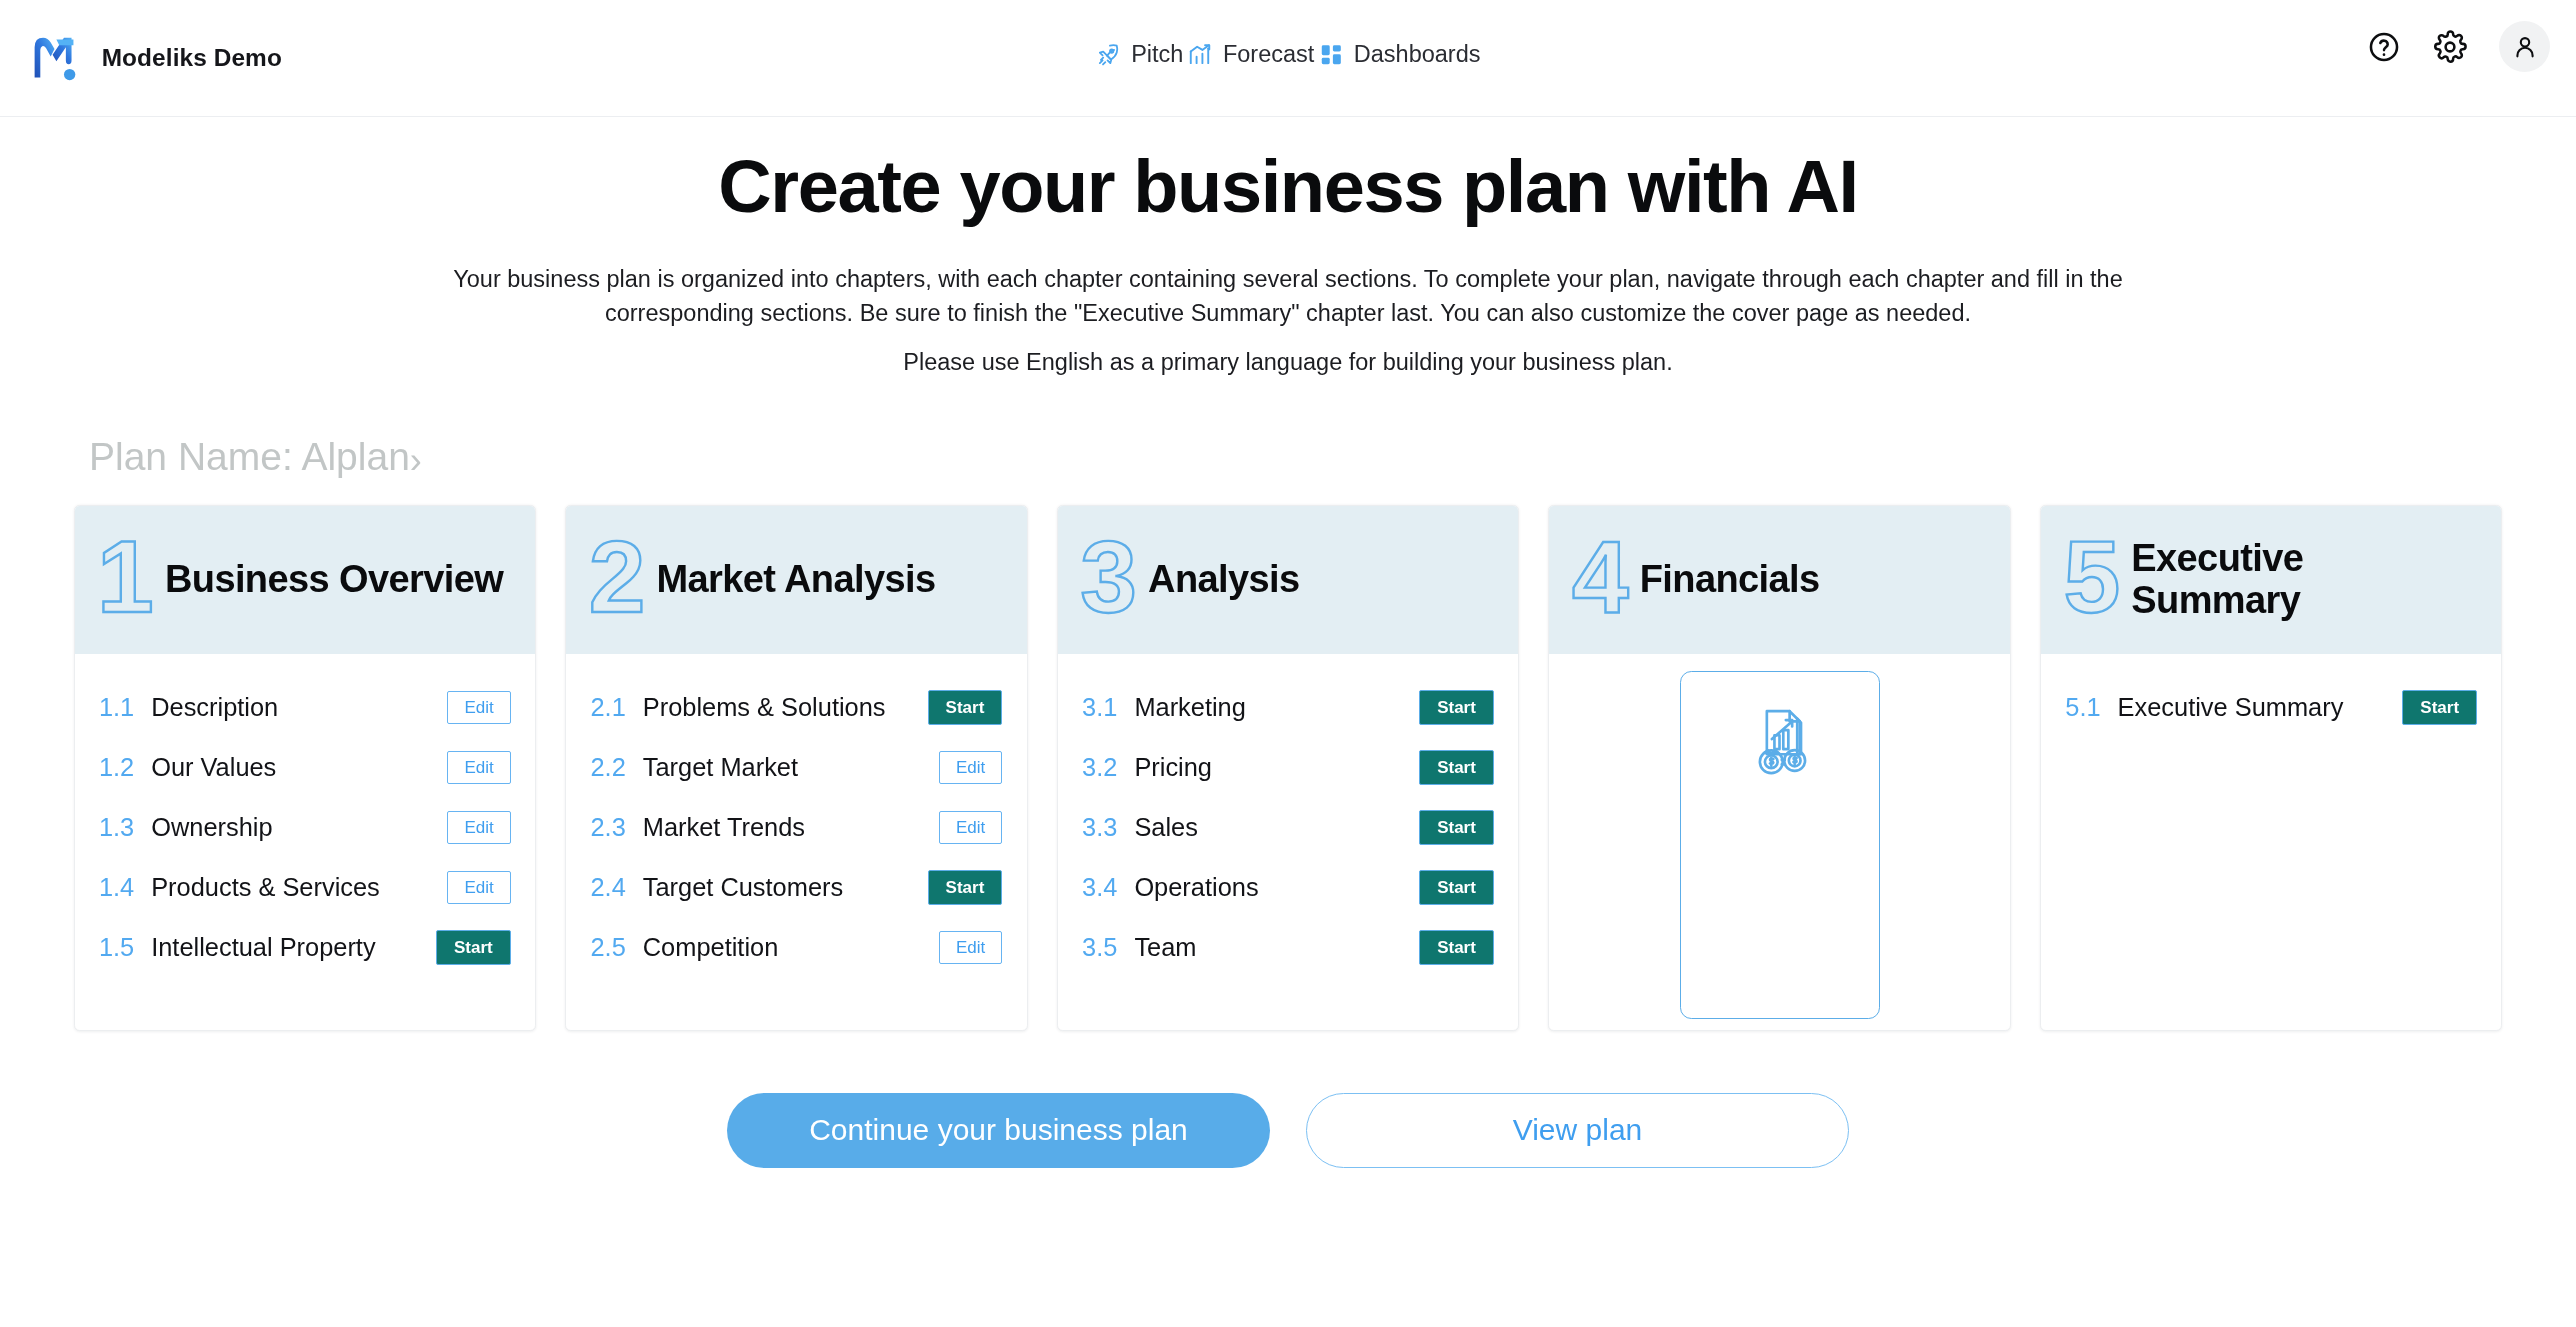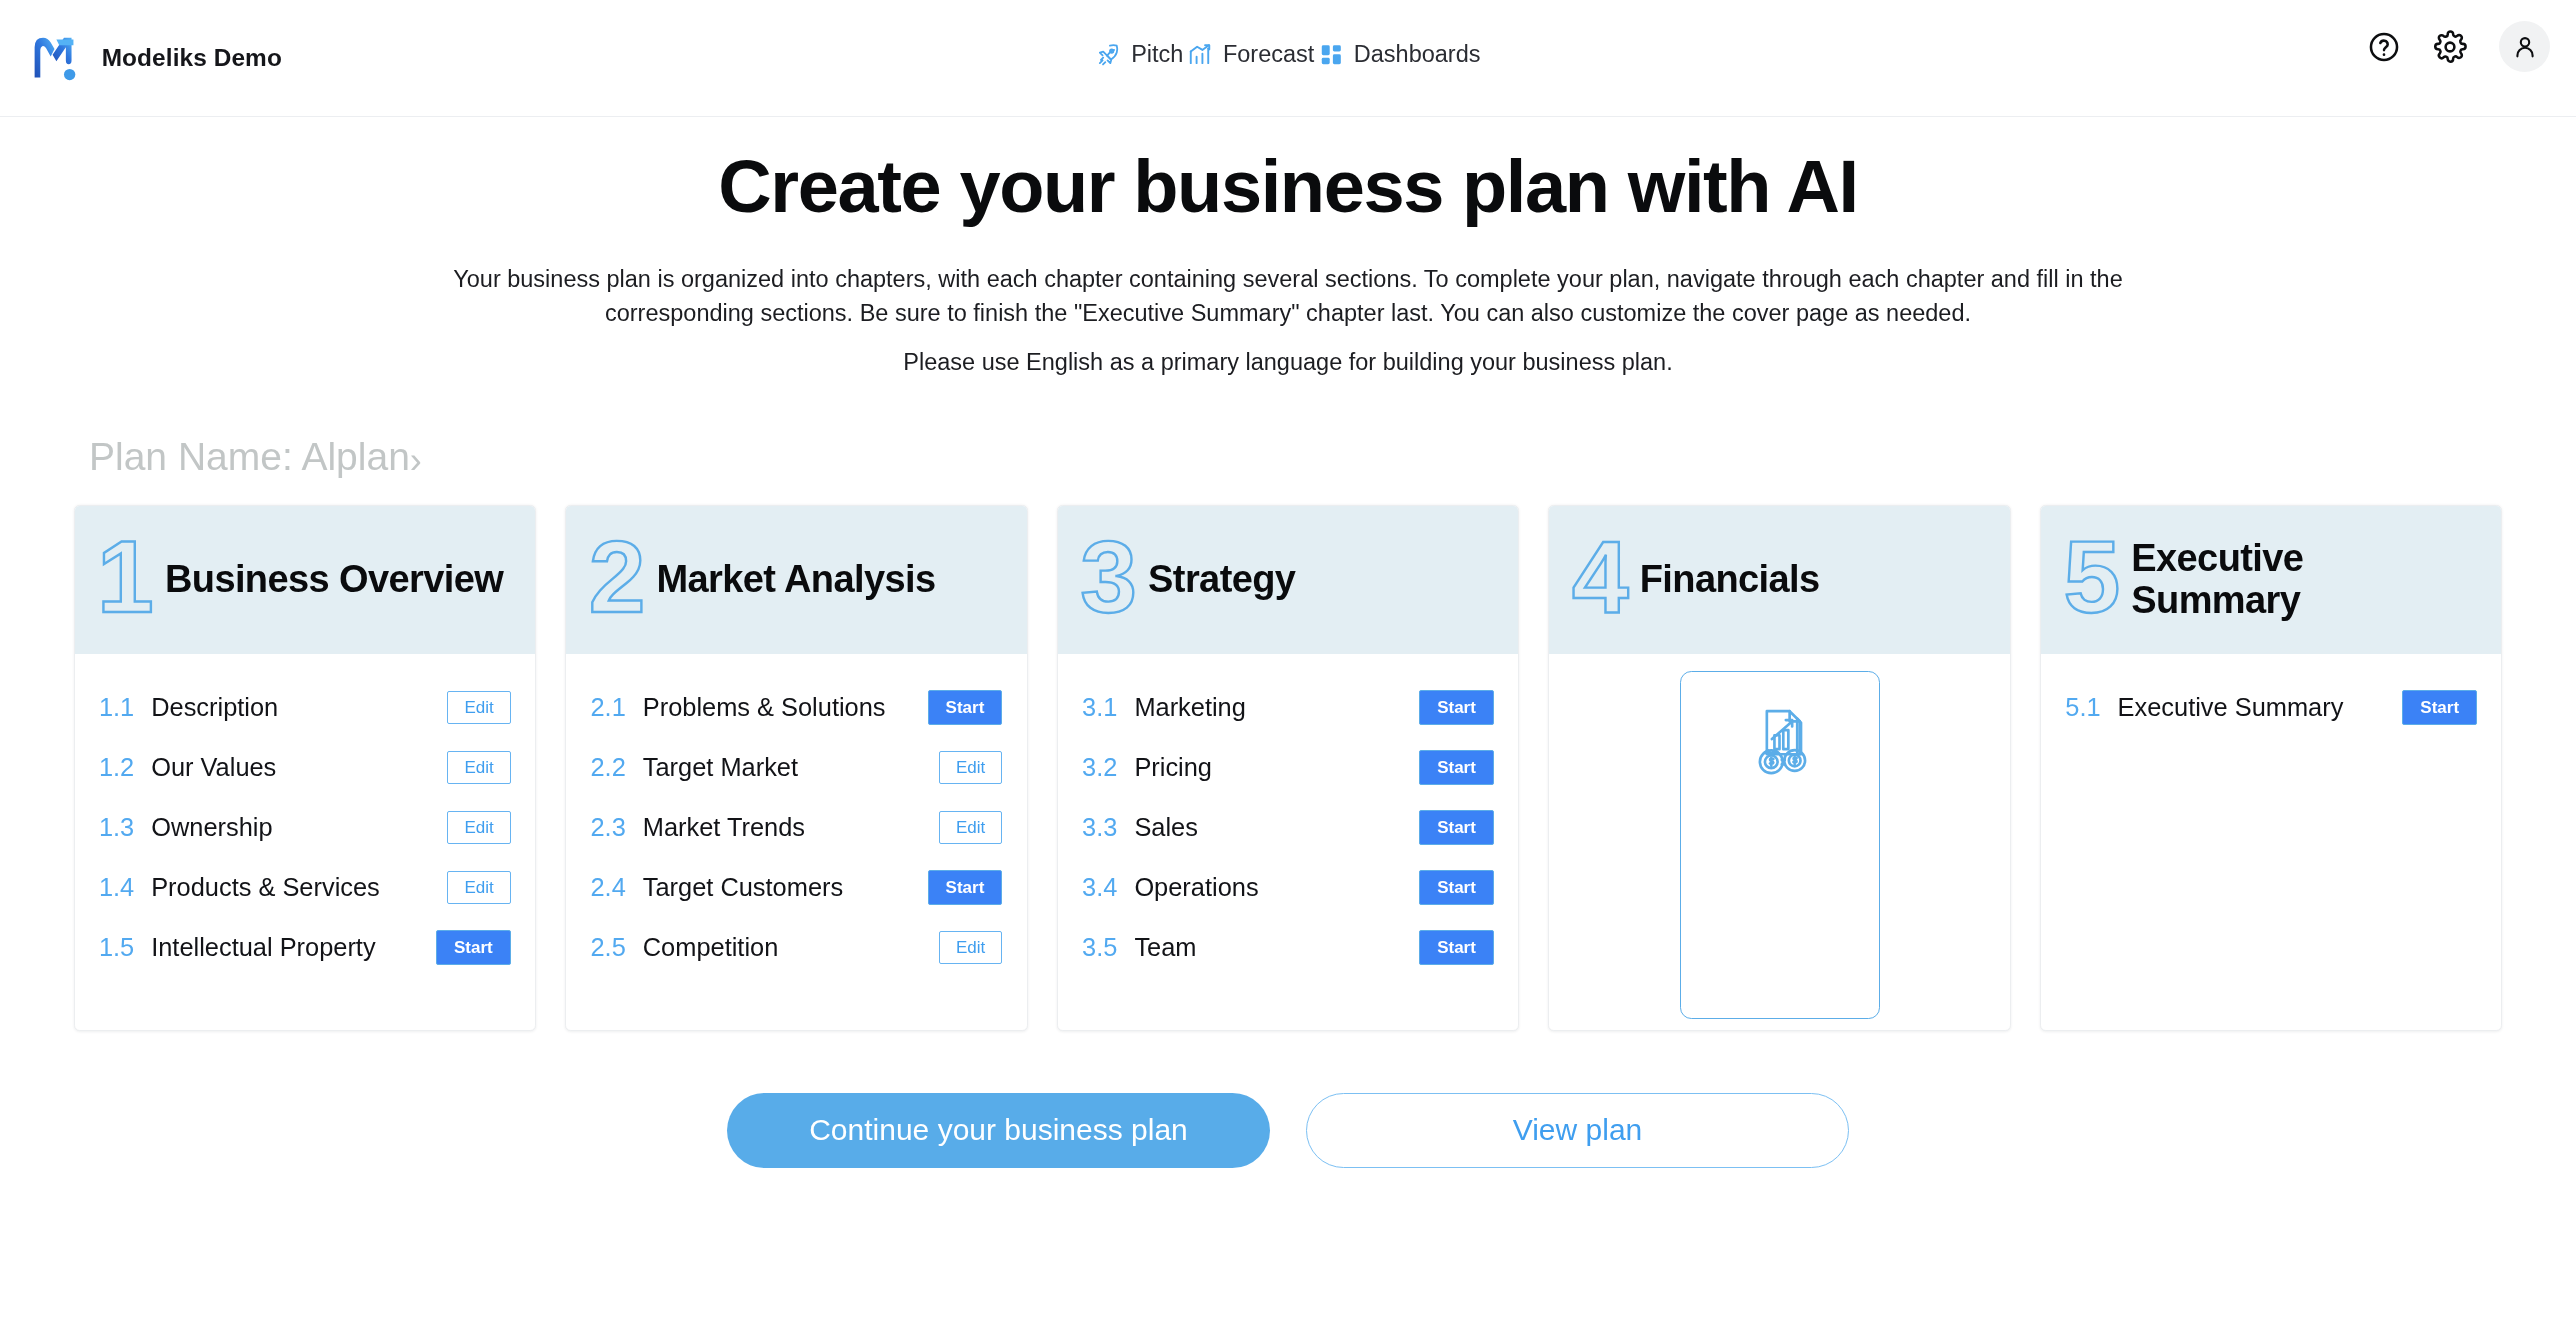--- a/index.html
+++ b/index.html
@@ -214,21 +214,21 @@
     white-space: nowrap;
     line-height: 1.05;
     font-family: "Liberation Sans", sans-serif;
   }
   .sec-btn.edit {
     background: #ffffff;
     border: 1.4px solid #67b4f2;
     color: #3f9eef;
   }
   .sec-btn.start {
-    background: #3b82f6;
+    background: #0f766e;
     border: 1.4px solid #5cade8;
     color: #ffffff;
     font-weight: bold;
     padding: 7.5px 17px;
   }
 
   
   .fin-body {
     padding: 17px 0 0 0;
     display: flex;
@@ -468,21 +468,21 @@
         <span class="sec-num">2.5</span>
         <span class="sec-label">Competition</span>
         <span class="sec-btn edit">Edit</span>
       </div>
     </div>
   </div>
 
   <div class="card">
     <div class="card-head">
       <span class="card-num">3</span>
-      <span class="card-title">Strategy</span>
+      <span class="card-title">Analysis</span>
     </div>
     <div class="card-body">
       <div class="sec-row">
         <span class="sec-num">3.1</span>
         <span class="sec-label">Marketing</span>
         <span class="sec-btn start">Start</span>
       </div>
       <div class="sec-row">
         <span class="sec-num">3.2</span>
         <span class="sec-label">Pricing</span>

